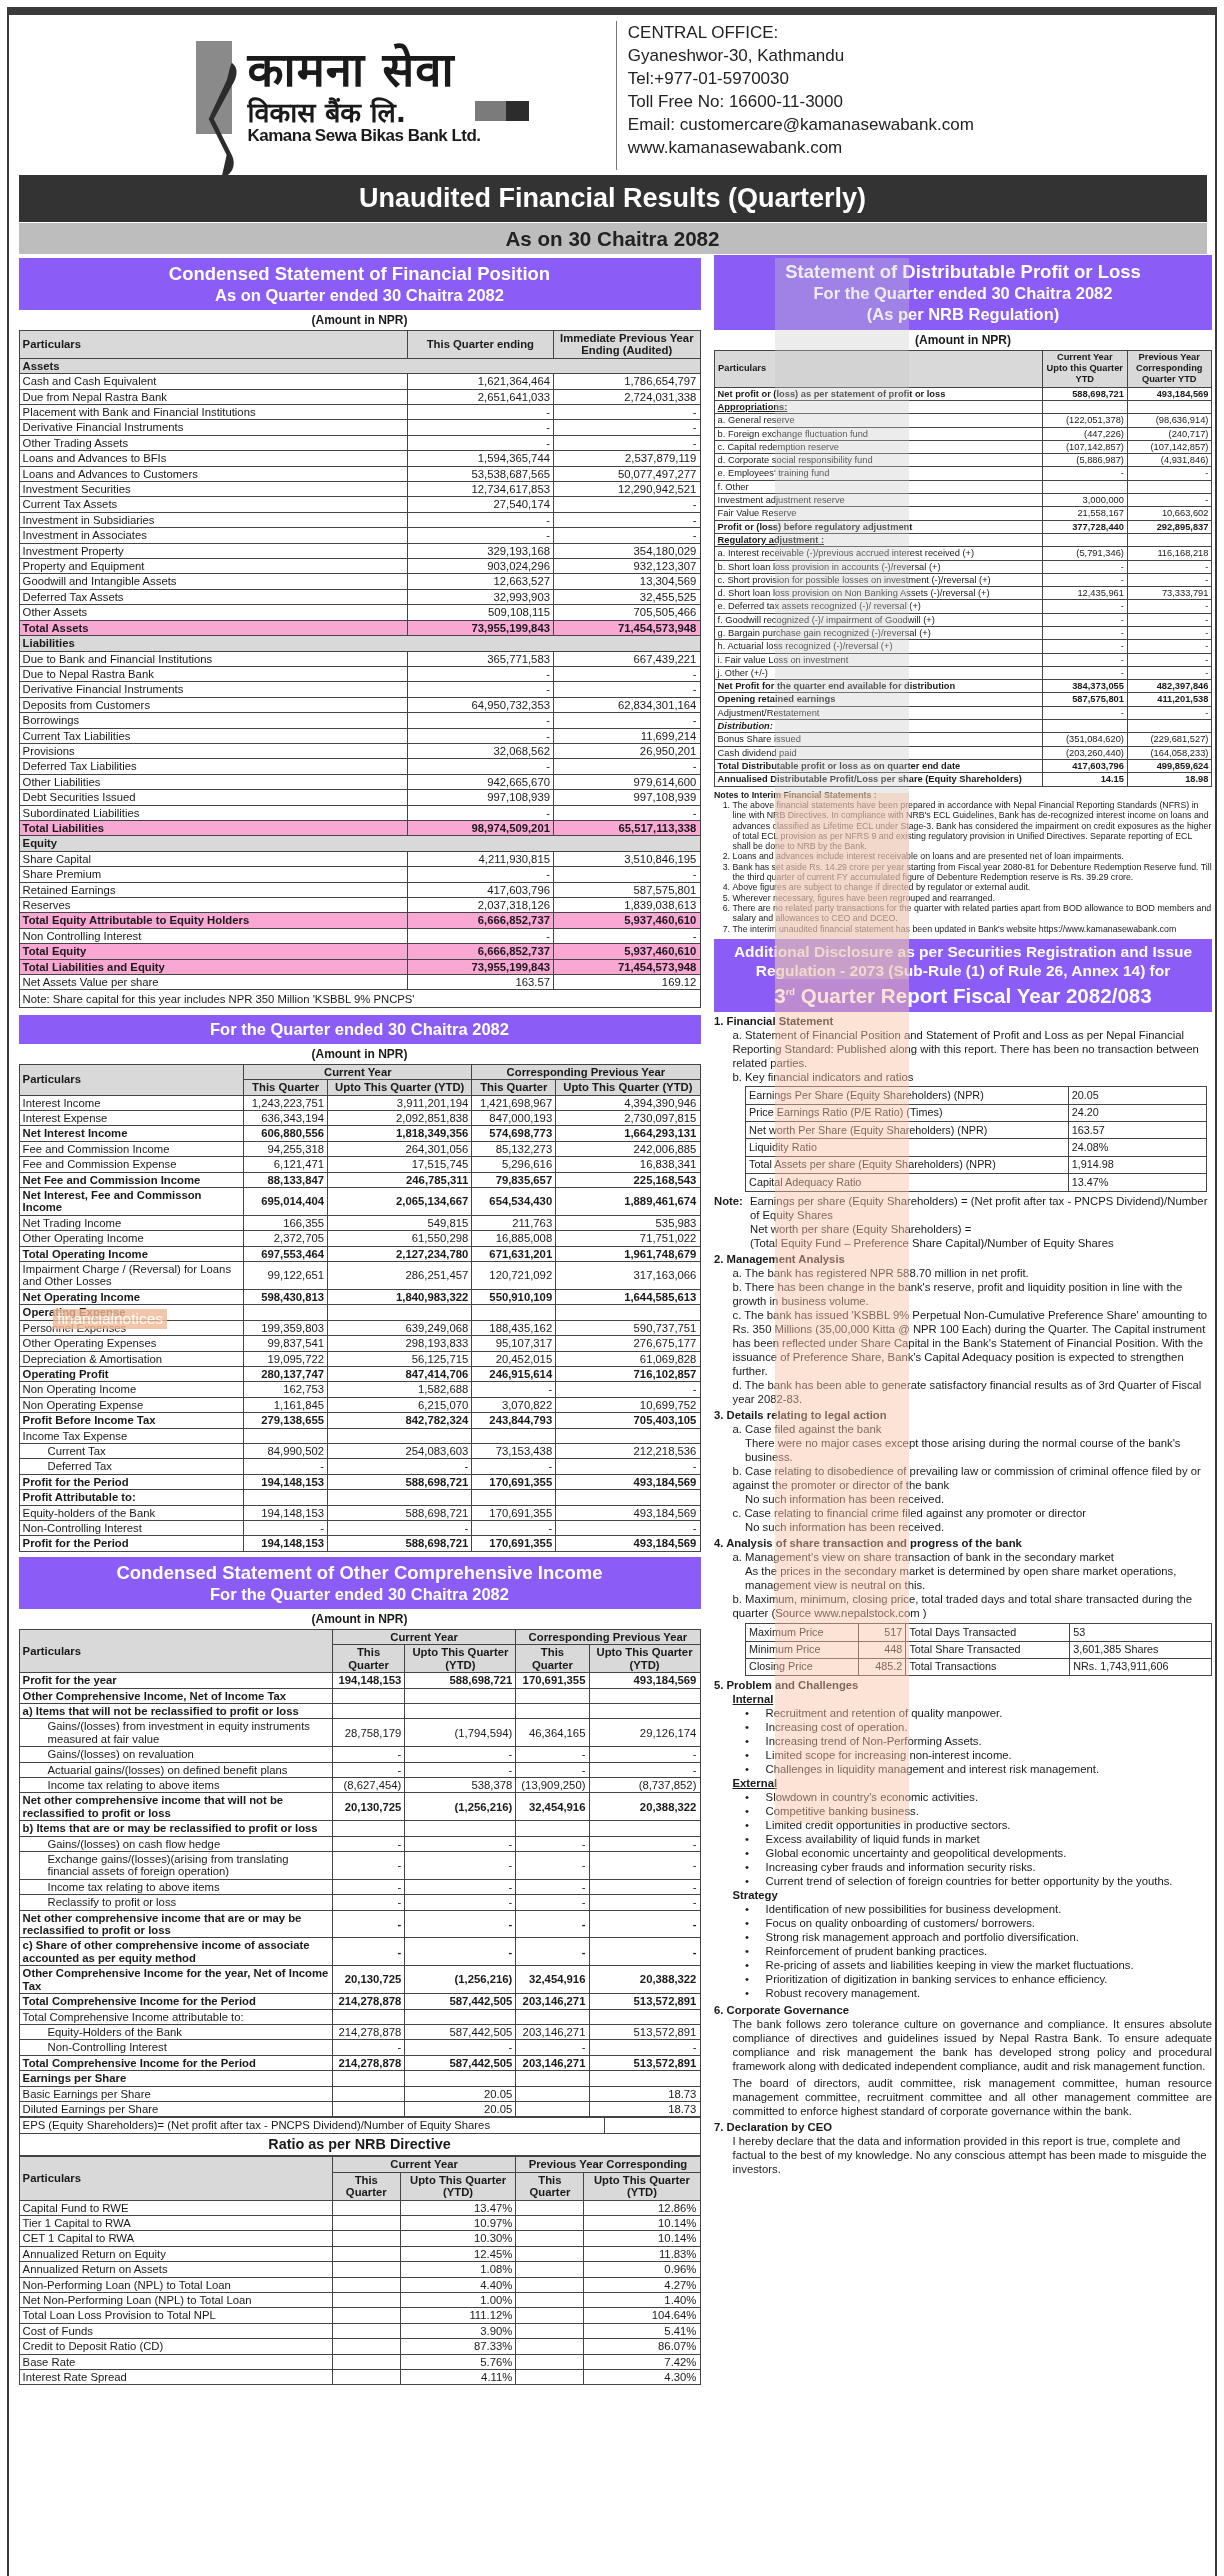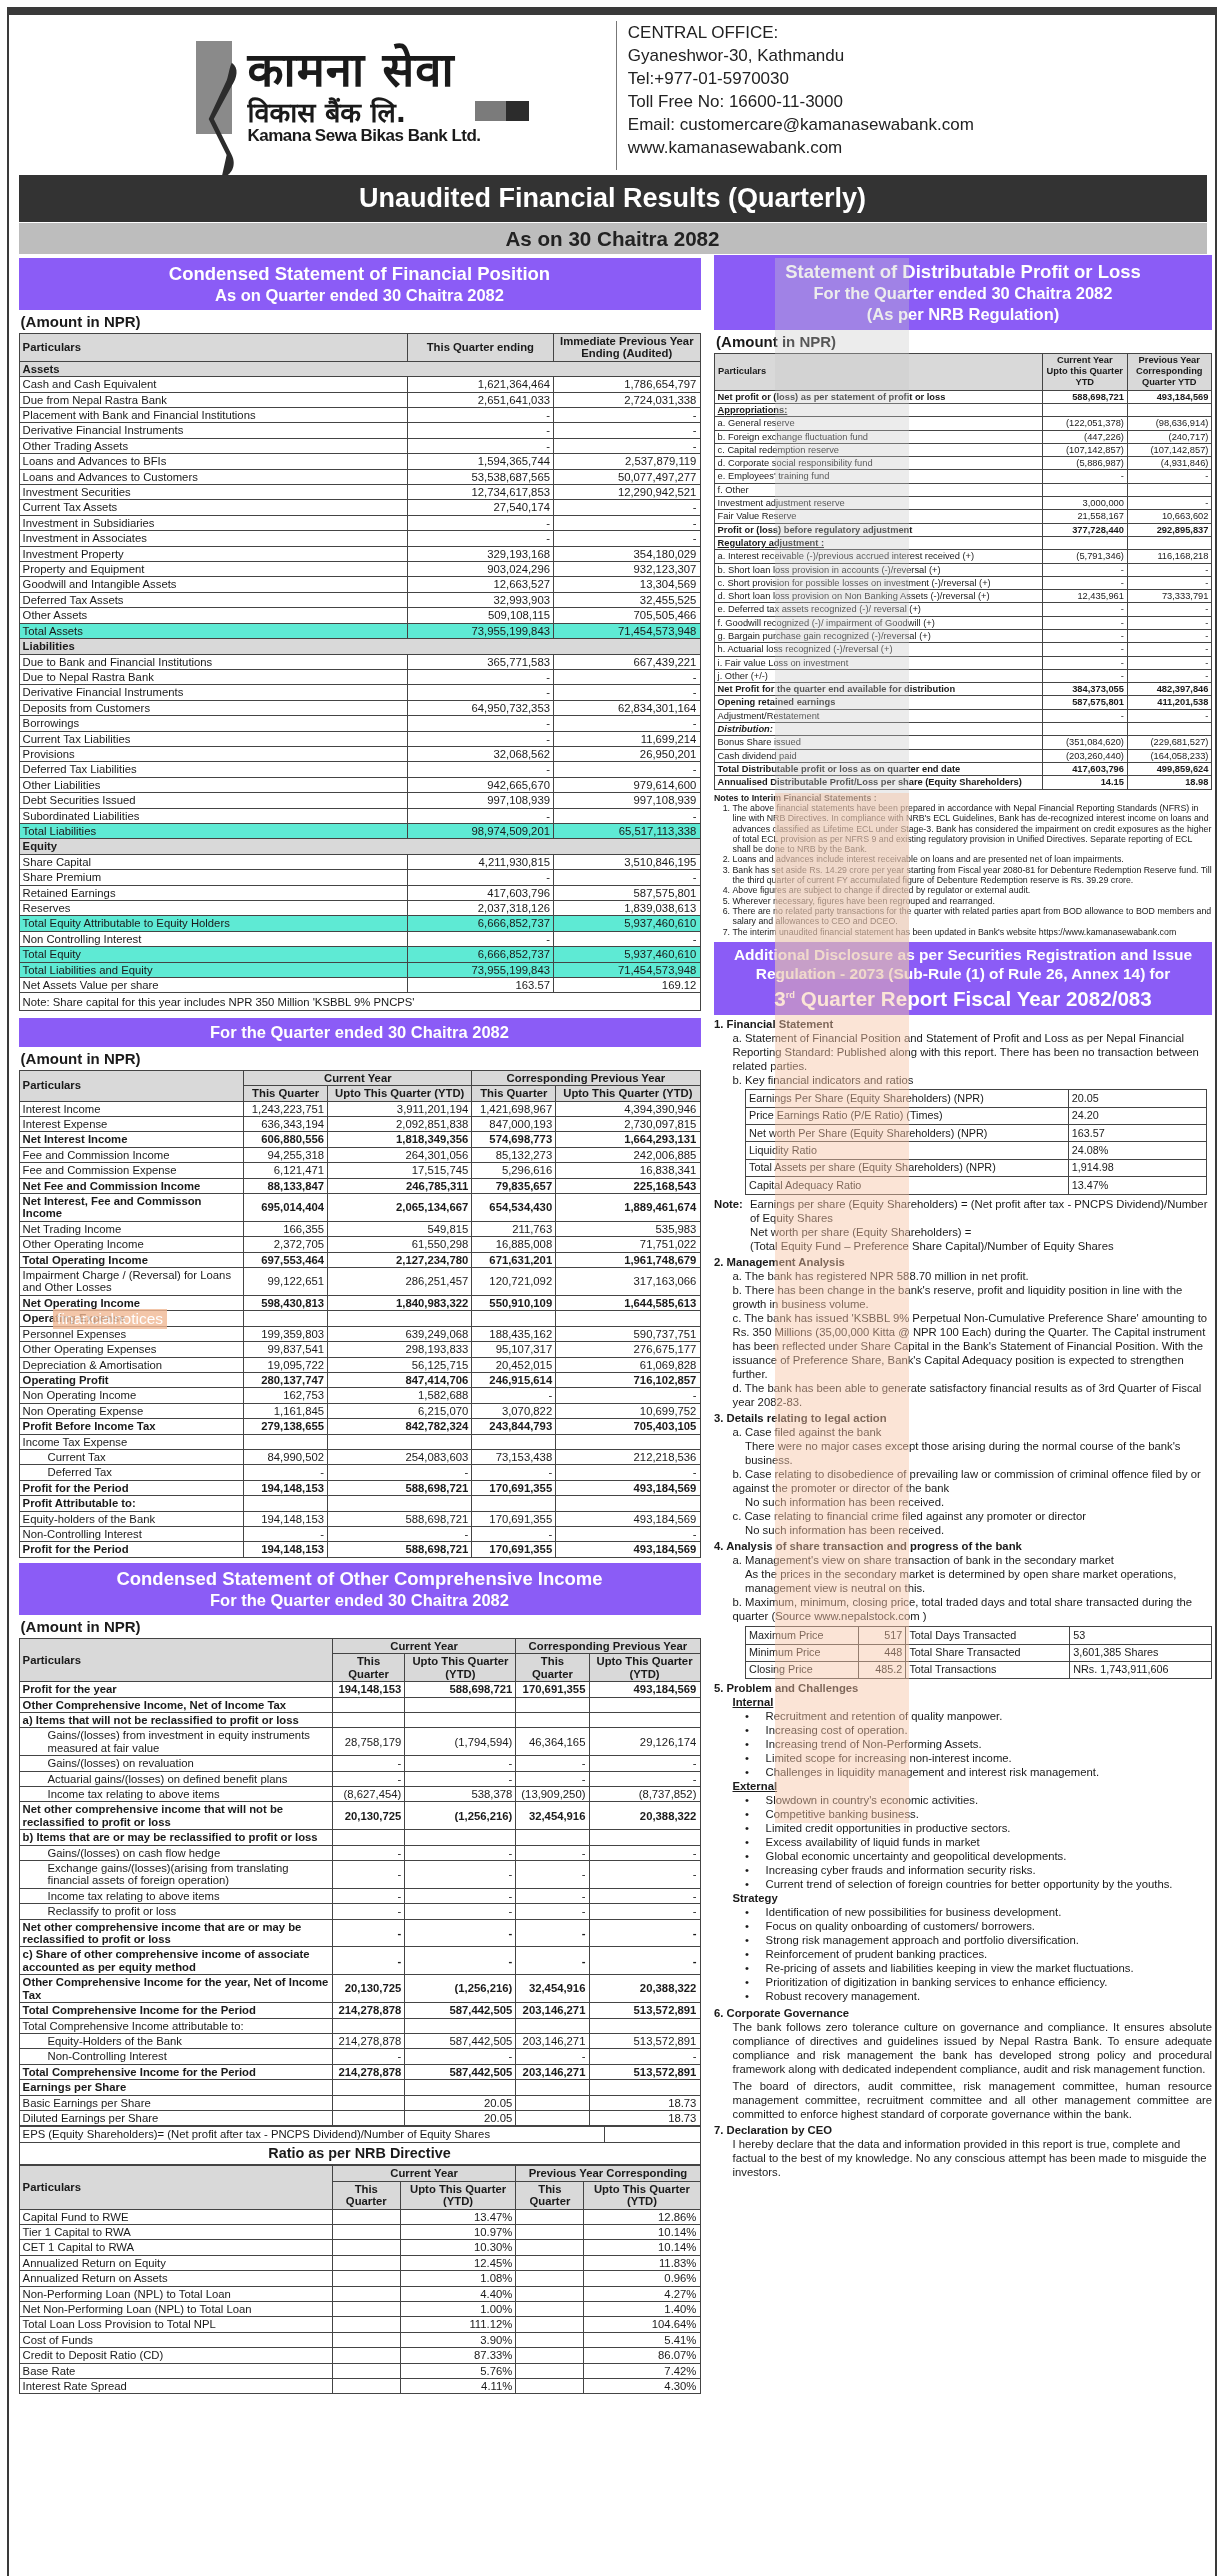--- a/index.html
+++ b/index.html
@@ -15,28 +15,28 @@
 .logo .en{position:absolute;left:67px;top:100px;font-size:17px;font-weight:bold;letter-spacing:-0.5px}
 .logo .bar1{position:absolute;left:294px;top:75px;width:31px;height:20.6px;background:#7b7b7b}
 .logo .bar2{position:absolute;left:325px;top:75px;width:23px;height:20.6px;background:#2c2c2c}
 .contact{position:absolute;left:600px;top:5.2px;border-left:1px solid #777;padding-left:11.3px;height:149px;font-size:17px;line-height:23px;color:#222}
 .titlebar{position:absolute;left:18.5px;top:175px;width:1188px;height:47px;background:#333;color:#fff;text-align:center;font-size:27px;font-weight:bold;line-height:47px}
 .subbar{position:absolute;left:18.5px;top:223px;width:1188px;height:31px;background:#bdbdbd;text-align:center;font-size:20.6px;font-weight:bold;line-height:31px;color:#222}
 .col{position:absolute}
 .sechead{background:#8b5cf6;color:#fff;text-align:center;font-weight:bold;padding:4.1px 0}
 .sechead .l1{font-size:18.5px;line-height:23px}
 .sechead .l2{font-size:16.5px;line-height:20.6px}
-.amt{text-align:left;font-size:15px;padding:3.1px 2.1px;font-weight:bold}
+.amt{text-align:center;font-size:12px;padding:3.1px 2.1px;font-weight:bold}
 table{border-collapse:collapse;width:100%}
 td,th{border:1px solid #444;font-size:11.3px;padding:1px 3.1px;line-height:12.4px;vertical-align:middle}
 th{background:#d9d9d9;font-weight:bold;text-align:center}
 th.left{text-align:left}
 td.n{text-align:right;white-space:nowrap}
 tr.sec td{background:#d9d9d9;font-weight:bold}
-tr.tot td{background:#5eead4;font-weight:normal}
+tr.tot td{background:#f9a8d4;font-weight:bold}
 tr.b td{font-weight:bold}
 td.ind{padding-left:28px}
 td.ind2{padding-left:26px}
 .note{font-size:11.3px;padding:2.1px 3.1px;border:1px solid #444;border-top:none}
 .dist td{font-size:9.3px;line-height:10.3px;padding:1px 2.6px}
 .dist th{font-size:9.3px;line-height:11.3px}
 .notes{font-size:8.8px;line-height:10.3px;margin-top:3.1px}
 .notes ol{padding-left:18.5px}
 .notes .h{font-weight:bold}
 .disc{font-size:11.3px;line-height:14px}

